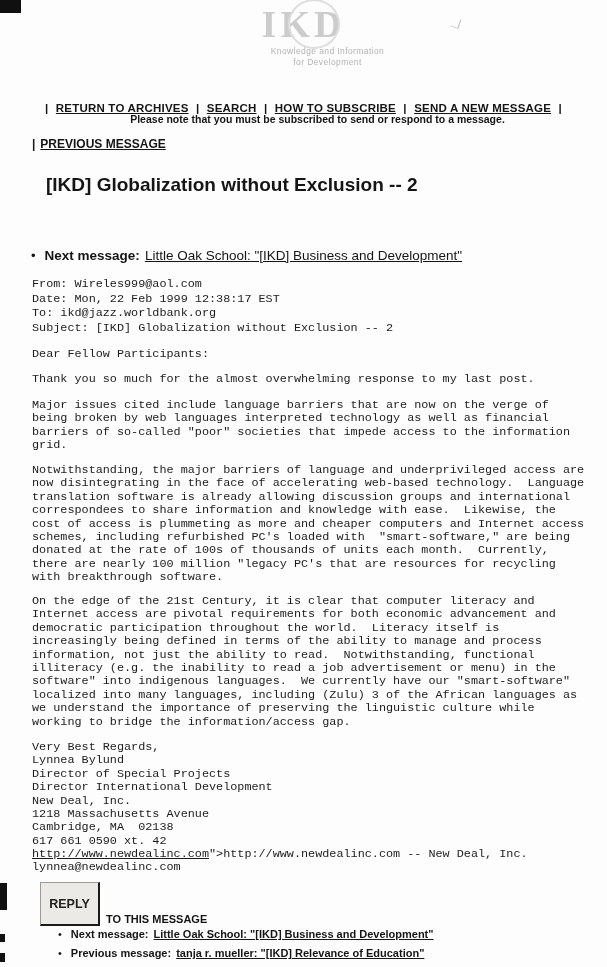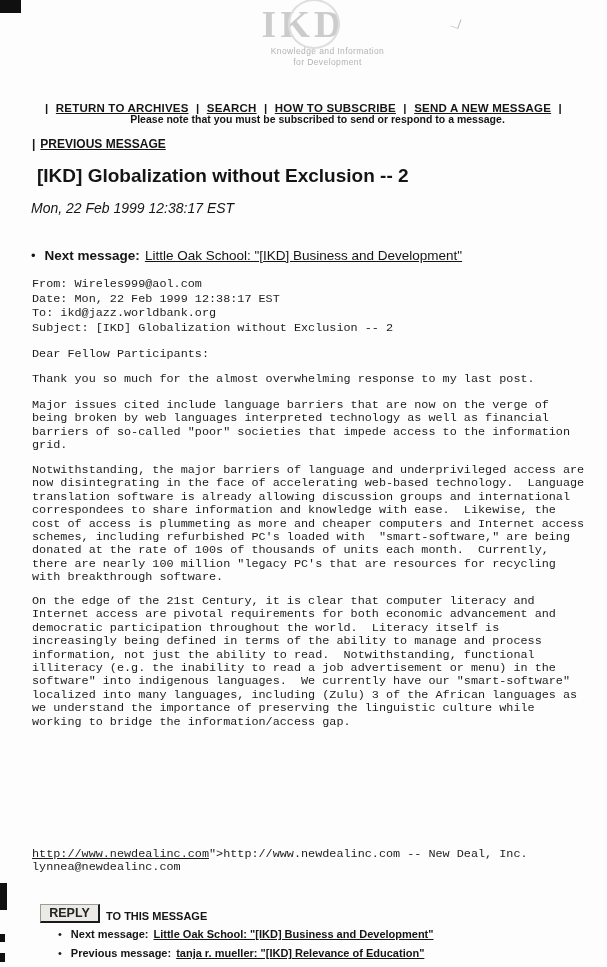--- a/index.html
+++ b/index.html
@@ -35,21 +35,21 @@
   
   .nav { position:absolute; left:0; right:0; top:86px; text-align:center;
          font-size:11.5px; font-weight:bold; letter-spacing:0.2px;margin-top:16px; }
   .nav .pipe { text-decoration:none; margin:0 4px; }
   .note { position:absolute; left:0; right:0; top:113px; text-align:center;
           font-size:10.5px; font-weight:bold;padding-left:28px; }
 
   .prev-row { position:absolute; left:32px; top:137px; font-size:12px; font-weight:bold; }
   .prev-row .pipe { margin-right:5px; }
 
-  .title { position:absolute; left:30px; top:158px; font-size:19px; font-weight:bold; margin:7px; }
+  .title { position:absolute; left:30px; top:158px; font-size:19px; font-weight:bold; margin:16px; }
 
   .meta { position:absolute; left:31px; top:200px; font-size:14px; font-style:italic; line-height:17.5px; }
 
   .next-line { position:absolute; left:31px; top:248px; font-size:13.5px; }
   .bullet { font-size:13px; margin-right:9px; }
   .label-bold { font-weight:bold; margin-right:5px; }
 
   
   .mono, .mono a {
     font-family:"Liberation Mono","DejaVu Sans Mono",monospace;
@@ -63,21 +63,21 @@
   .p3 { position:absolute; left:32px; top:399px; }
   .p4 { position:absolute; left:32px; top:464px; }
   .p5 { position:absolute; left:32px; top:595px; }
   .sig { position:absolute; left:32px; top:741px; }
   .sig-url { position:absolute; left:32px; top:848px; white-space:pre; }
   .sig-email { position:absolute; left:32px; top:861px; white-space:pre; }
 
   
   .reply-row { position:absolute; left:40px; top:882px; display:flex; align-items:flex-end; }
   .reply-btn {
-    width:60px; height:19px; background:#eceae6;
+    width:60px; height:44px; background:#eceae6;
     border-top:1px solid #9a9a9a; border-left:1px solid #9a9a9a;
     border-right:2px solid #1a1a1a; border-bottom:2px solid #1a1a1a;
     font-family:"Liberation Sans",sans-serif; font-size:12.5px; font-weight:bold; color:#222;
     cursor:pointer; padding:0;
   }
   .reply-suffix { font-size:11px; font-weight:bold; margin-left:6px; margin-bottom:1px;margin-top:28px; }
 
   
   .footer { position:absolute; left:58px; top:928px; font-size:11px; }
   .footer-row { margin-bottom:7px; }
@@ -118,21 +118,20 @@
 
   <div class="note">Please note that you must be subscribed to send or respond to a message.</div>
 
   <div class="prev-row">
     <span class="pipe">|</span><a>PREVIOUS MESSAGE</a>
   </div>
 
   <h1 class="title">[IKD] Globalization without Exclusion -- 2</h1>
 
   <div class="meta">
-    <div>Mon, 22 Feb 1999 12:38:17 EST</div>
   </div>
 
   <div class="next-line">
     <span class="bullet">•</span><span class="label-bold">Next message:</span><a>Little Oak School: "[IKD] Business and Development"</a>
   </div>
 
   <pre class="mono hdrs">From: Wireles999@aol.com
 Date: Mon, 22 Feb 1999 12:38:17 EST
 To: ikd@jazz.worldbank.org
 Subject: [IKD] Globalization without Exclusion -- 2</pre>
@@ -156,20 +155,28 @@
 Internet access are pivotal requirements for both economic advancement and
 democratic participation throughout the world.  Literacy itself is
 increasingly being defined in terms of the ability to manage and process
 information, not just the ability to read.  Notwithstanding, functional
 illiteracy (e.g. the inability to read a job advertisement or menu) in the
 software" into indigenous languages.  We currently have our "smart-software"
 localized into many languages, including (Zulu) 3 of the African languages as
 we understand the importance of preserving the linguistic culture while
 working to bridge the information/access gap.</pre>
 
+  <pre class="mono sig">Very Best Regards,
+Lynnea Bylund
+Director of Special Projects
+Director International Development
+New Deal, Inc.
+1218 Massachusetts Avenue
+Cambridge, MA  02138
+617 661 0590 xt. 42</pre>
   <div class="mono sig-url"><a>http://www.newdealinc.com</a><span>"&gt;http://www.newdealinc.com -- New Deal, Inc.</span></div>
   <div class="mono sig-email">lynnea@newdealinc.com</div>
 
   <div class="reply-row">
     <button class="reply-btn">REPLY</button>
     <span class="reply-suffix">TO THIS MESSAGE</span>
   </div>
 
   <div class="footer">
     <div class="footer-row">

